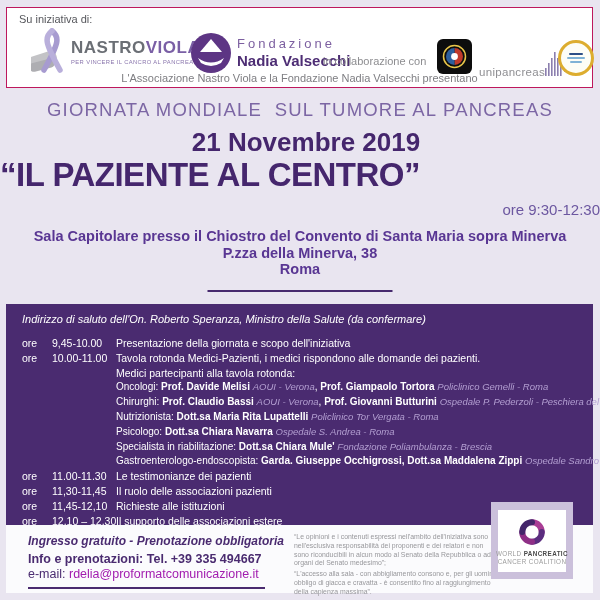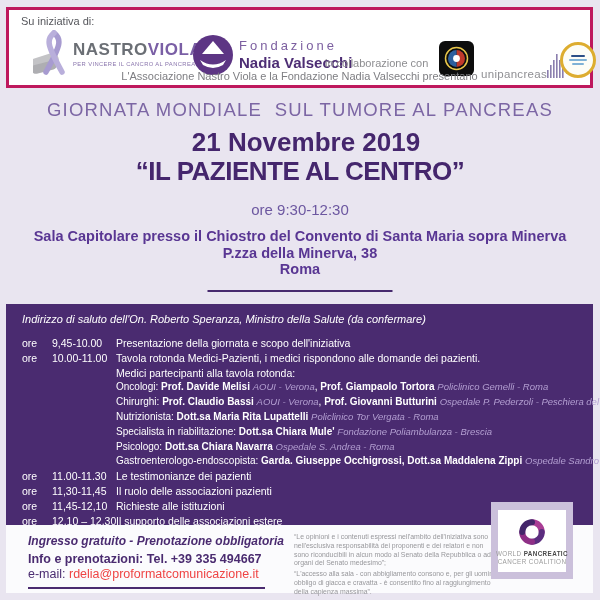--- a/index.html
+++ b/index.html
@@ -3,21 +3,21 @@
 <meta charset="utf-8">
 <style>
   * { margin:0; padding:0; box-sizing:border-box; }
   html,body { background:#fff; }
   body { font-family:"Liberation Sans", sans-serif; }
 
   .poster { position:relative; width:600px; height:600px; background:#e9e5f0; overflow:hidden; }
 
   
   .top-box { position:absolute; left:6px; top:7px; width:587px; height:81px;
-             background:#ffffff; border:3px solid #be185d; }
+             background:#ffffff; border:1px solid #be185d; }
   .su-iniziativa { position:absolute; left:12px; top:5px; font-size:11px; color:#56575c; }
 
   .nastro-logo { position:absolute; left:24px; top:20px; width:150px; height:50px; }
   .nastro-icon { position:absolute; left:0; top:0; }
   .nastro-text { position:absolute; left:40px; top:10px; }
   .nastro-name { font-size:17px; letter-spacing:.5px; color:#6b6f75; font-weight:bold; white-space:nowrap; }
   .nastro-name .viola { color:#7a5fa5; }
   .nastro-tag { font-size:5.8px; letter-spacing:.4px; color:#8a76ad; margin-top:1px; white-space:nowrap; }
 
   .fond-logo { position:absolute; left:183px; top:22px; width:130px; height:48px; }
@@ -41,23 +41,23 @@
   .badge-gold .tline.c { width:12px; }
 
   .presenters { position:absolute; left:0; bottom:3px; width:100%; text-align:center;
                 font-size:11px; color:#7e7e82; }
 
   
   .kicker { position:absolute; left:0; top:99px; width:100%; text-align:center;
             font-size:18.5px; letter-spacing:1.2px; color:#7c66a4; white-space:pre; }
   .event-date { position:absolute; left:6px; top:127px; width:100%; text-align:center;
                 font-size:26px; font-weight:bold; color:#45266d; }
-  .event-title { position:absolute; left:0; top:156px; width:100%; text-align:center;
-                 font-size:26px; font-weight:bold; letter-spacing:-.5px; color:#45266d; white-space:nowrap; }
-  .event-time { position:absolute; left:0; top:201px; width:100%; text-align:center;
+  .event-title { position:absolute; left:0; top:156px; width:100%; 
+                 font-size:33px; font-weight:bold; letter-spacing:-.5px; color:#45266d; white-space:nowrap; }
+  .event-time { position:absolute; left:0; top:201px; width:100%; text-align:right;
                 font-size:15px; color:#6c57a0; }
   .venue { position:absolute; left:0; top:228px; width:100%; text-align:center;
            font-size:14.5px; font-weight:bold; color:#593693; line-height:16.5px; }
   .divider { position:absolute; top:290px; left:50%; transform:translateX(-50%);
              width:185px; height:2px; background:#472a6e; }
 
   
   .program { position:absolute; left:6px; top:304px; width:587px; height:287px;
              background:#4a2b70; color:#ffffff; padding:9px 14px 0 16px; }
   .greeting { font-style:italic; font-size:11px; margin-bottom:11px; }
@@ -69,21 +69,21 @@
   .doc-line { font-size:10px; line-height:14.8px; white-space:pre; }
   .doc-name { font-weight:bold;margin-top:13px; }
   .doc-place { font-style:italic; font-size:9.5px; color:#b39fd1; }
 
   
   .footer { position:absolute; left:6px; top:525px; width:587px; height:68px; background:#fbfbfd; }
   .contact { position:absolute; left:22px; top:9px; color:#4a2b70; }
   .contact .c1 { font-style:italic; font-weight:bold; font-size:12px; }
   .contact .c2 { font-weight:bold; font-size:12.5px; margin-top:4px; }
   .contact .c3 { font-size:12.5px; margin-top:1px; }
-  .contact .c3 a { color:#ef4444; text-decoration:none;text-align:center; }
+  .contact .c3 a { color:#a21caf; text-decoration:none;text-align:center; }
   .contact-rule { width:237px; height:2px; background:#4a2b70; margin-top:6px; }
   .disclaimer { position:absolute; left:288px; top:8px; width:204px;
                 font-size:6.9px; line-height:8.8px; color:#97979b; }
   .disclaimer p { margin-bottom:2px; }
 
   .wpcc-box { position:absolute; left:491px; top:502px; width:82px; height:77px;
               background:#cbc0db; padding:8px 7px 7px 7px; }
   .wpcc-inner { width:100%; height:100%; background:#ffffff; display:flex; flex-direction:column;
                 align-items:center; justify-content:center; }
   .wpcc-text { font-size:6.3px; letter-spacing:.4px; color:#9b9b9b; text-align:center;
@@ -190,22 +190,22 @@
     </div>
     <div class="prog-row">
       <span class="ore">ore</span><span class="time">10.00-11.00</span><span class="ptext">Tavola rotonda Medici-Pazienti, i medici rispondono alle domande dei pazienti.</span>
     </div>
 
     <div class="roundtable">
       <div>Medici partecipanti alla tavola rotonda:</div>
       <div class="doc-line"><span>Oncologi: </span><span class="doc-name">Prof. Davide Melisi </span><span class="doc-place">AOUI - Verona</span><span>, </span><span class="doc-name">Prof. Giampaolo Tortora </span><span class="doc-place">Policlinico Gemelli - Roma</span></div>
       <div class="doc-line"><span>Chirurghi: </span><span class="doc-name">Prof. Claudio Bassi </span><span class="doc-place">AOUI - Verona</span><span>, </span><span class="doc-name">Prof. Giovanni Butturini </span><span class="doc-place">Ospedale P. Pederzoli - Peschiera del Garda</span></div>
       <div class="doc-line"><span>Nutrizionista: </span><span class="doc-name">Dott.sa Maria Rita Lupattelli </span><span class="doc-place">Policlinico Tor Vergata - Roma</span></div>
+      <div class="doc-line"><span>Psicologo: </span><span class="doc-name">Dott.sa Chiara Navarra </span><span class="doc-place">Ospedale S. Andrea - Roma</span></div>
       <div class="doc-line"><span>Specialista in riabilitazione: </span><span class="doc-name">Dott.sa Chiara Mule' </span><span class="doc-place">Fondazione Poliambulanza - Brescia</span></div>
-      <div class="doc-line"><span>Psicologo: </span><span class="doc-name">Dott.sa Chiara Navarra </span><span class="doc-place">Ospedale S. Andrea - Roma</span></div>
       <div class="doc-line"><span>Gastroenterologo-endoscopista: </span><span class="doc-name">Garda. Giuseppe Occhigrossi, Dott.sa Maddalena Zippi </span><span class="doc-place">Ospedale Sandro Pertini - Roma</span></div>
     </div>
 
     <div class="prog-row">
       <span class="ore">ore</span><span class="time">11.00-11.30</span><span class="ptext">Le testimonianze dei pazienti</span>
     </div>
     <div class="prog-row">
       <span class="ore">ore</span><span class="time">11,30-11,45</span><span class="ptext">Il ruolo delle associazioni pazienti</span>
     </div>
     <div class="prog-row">

